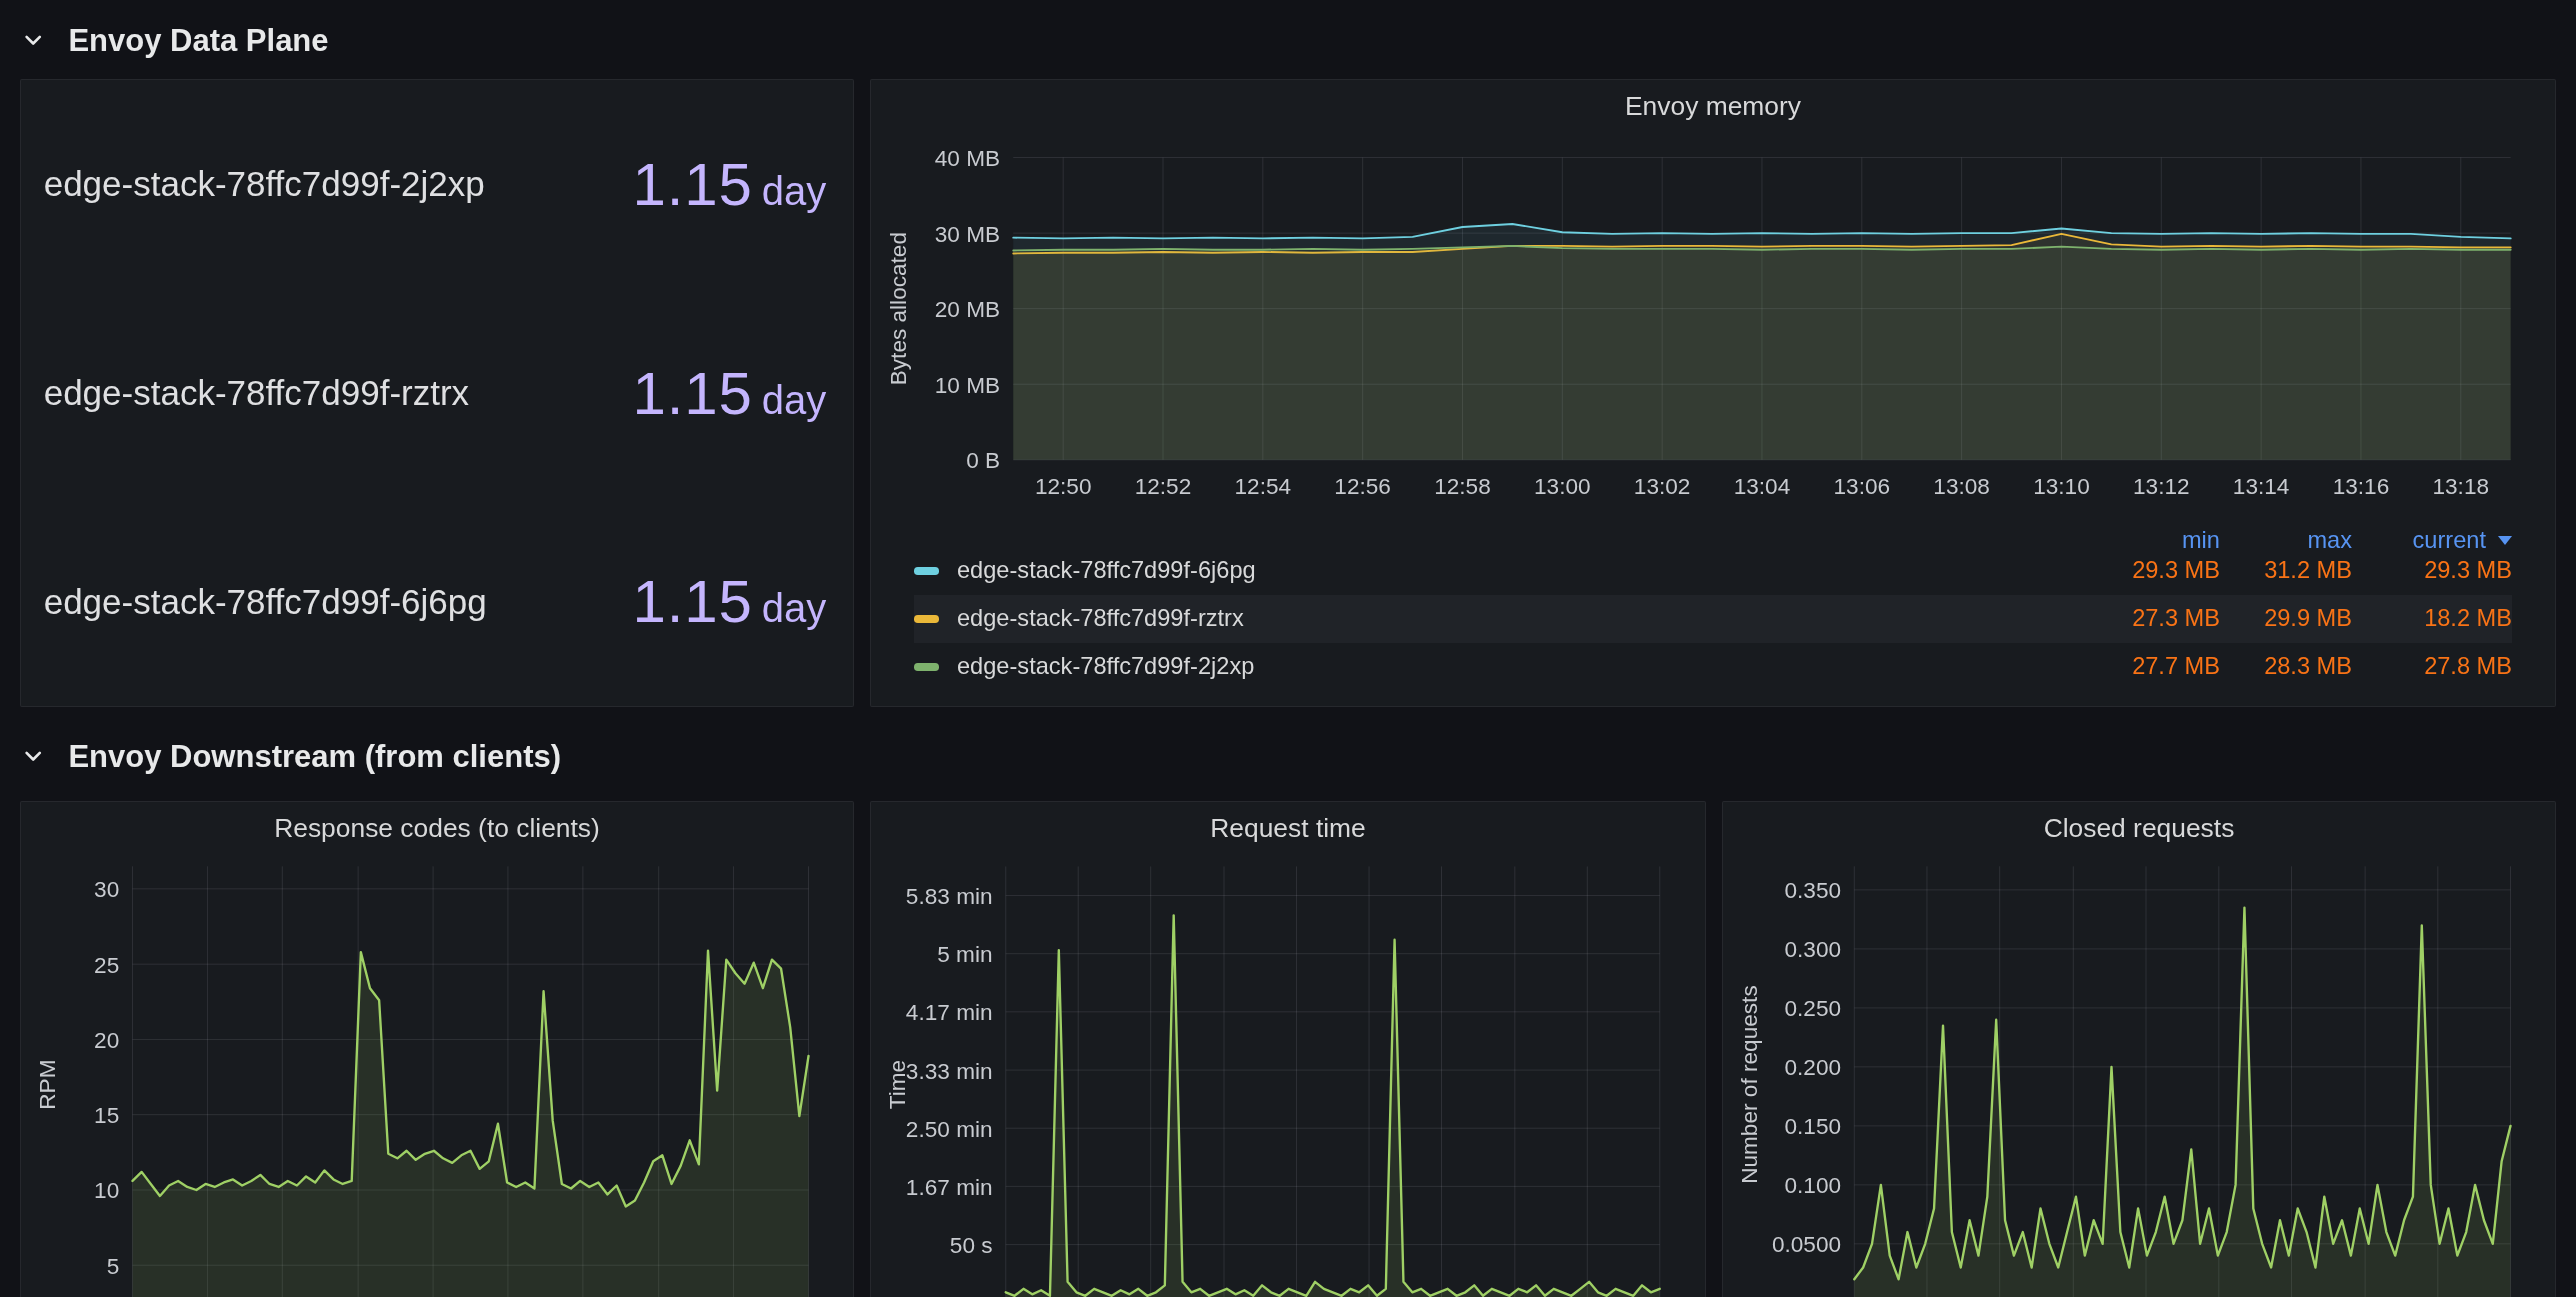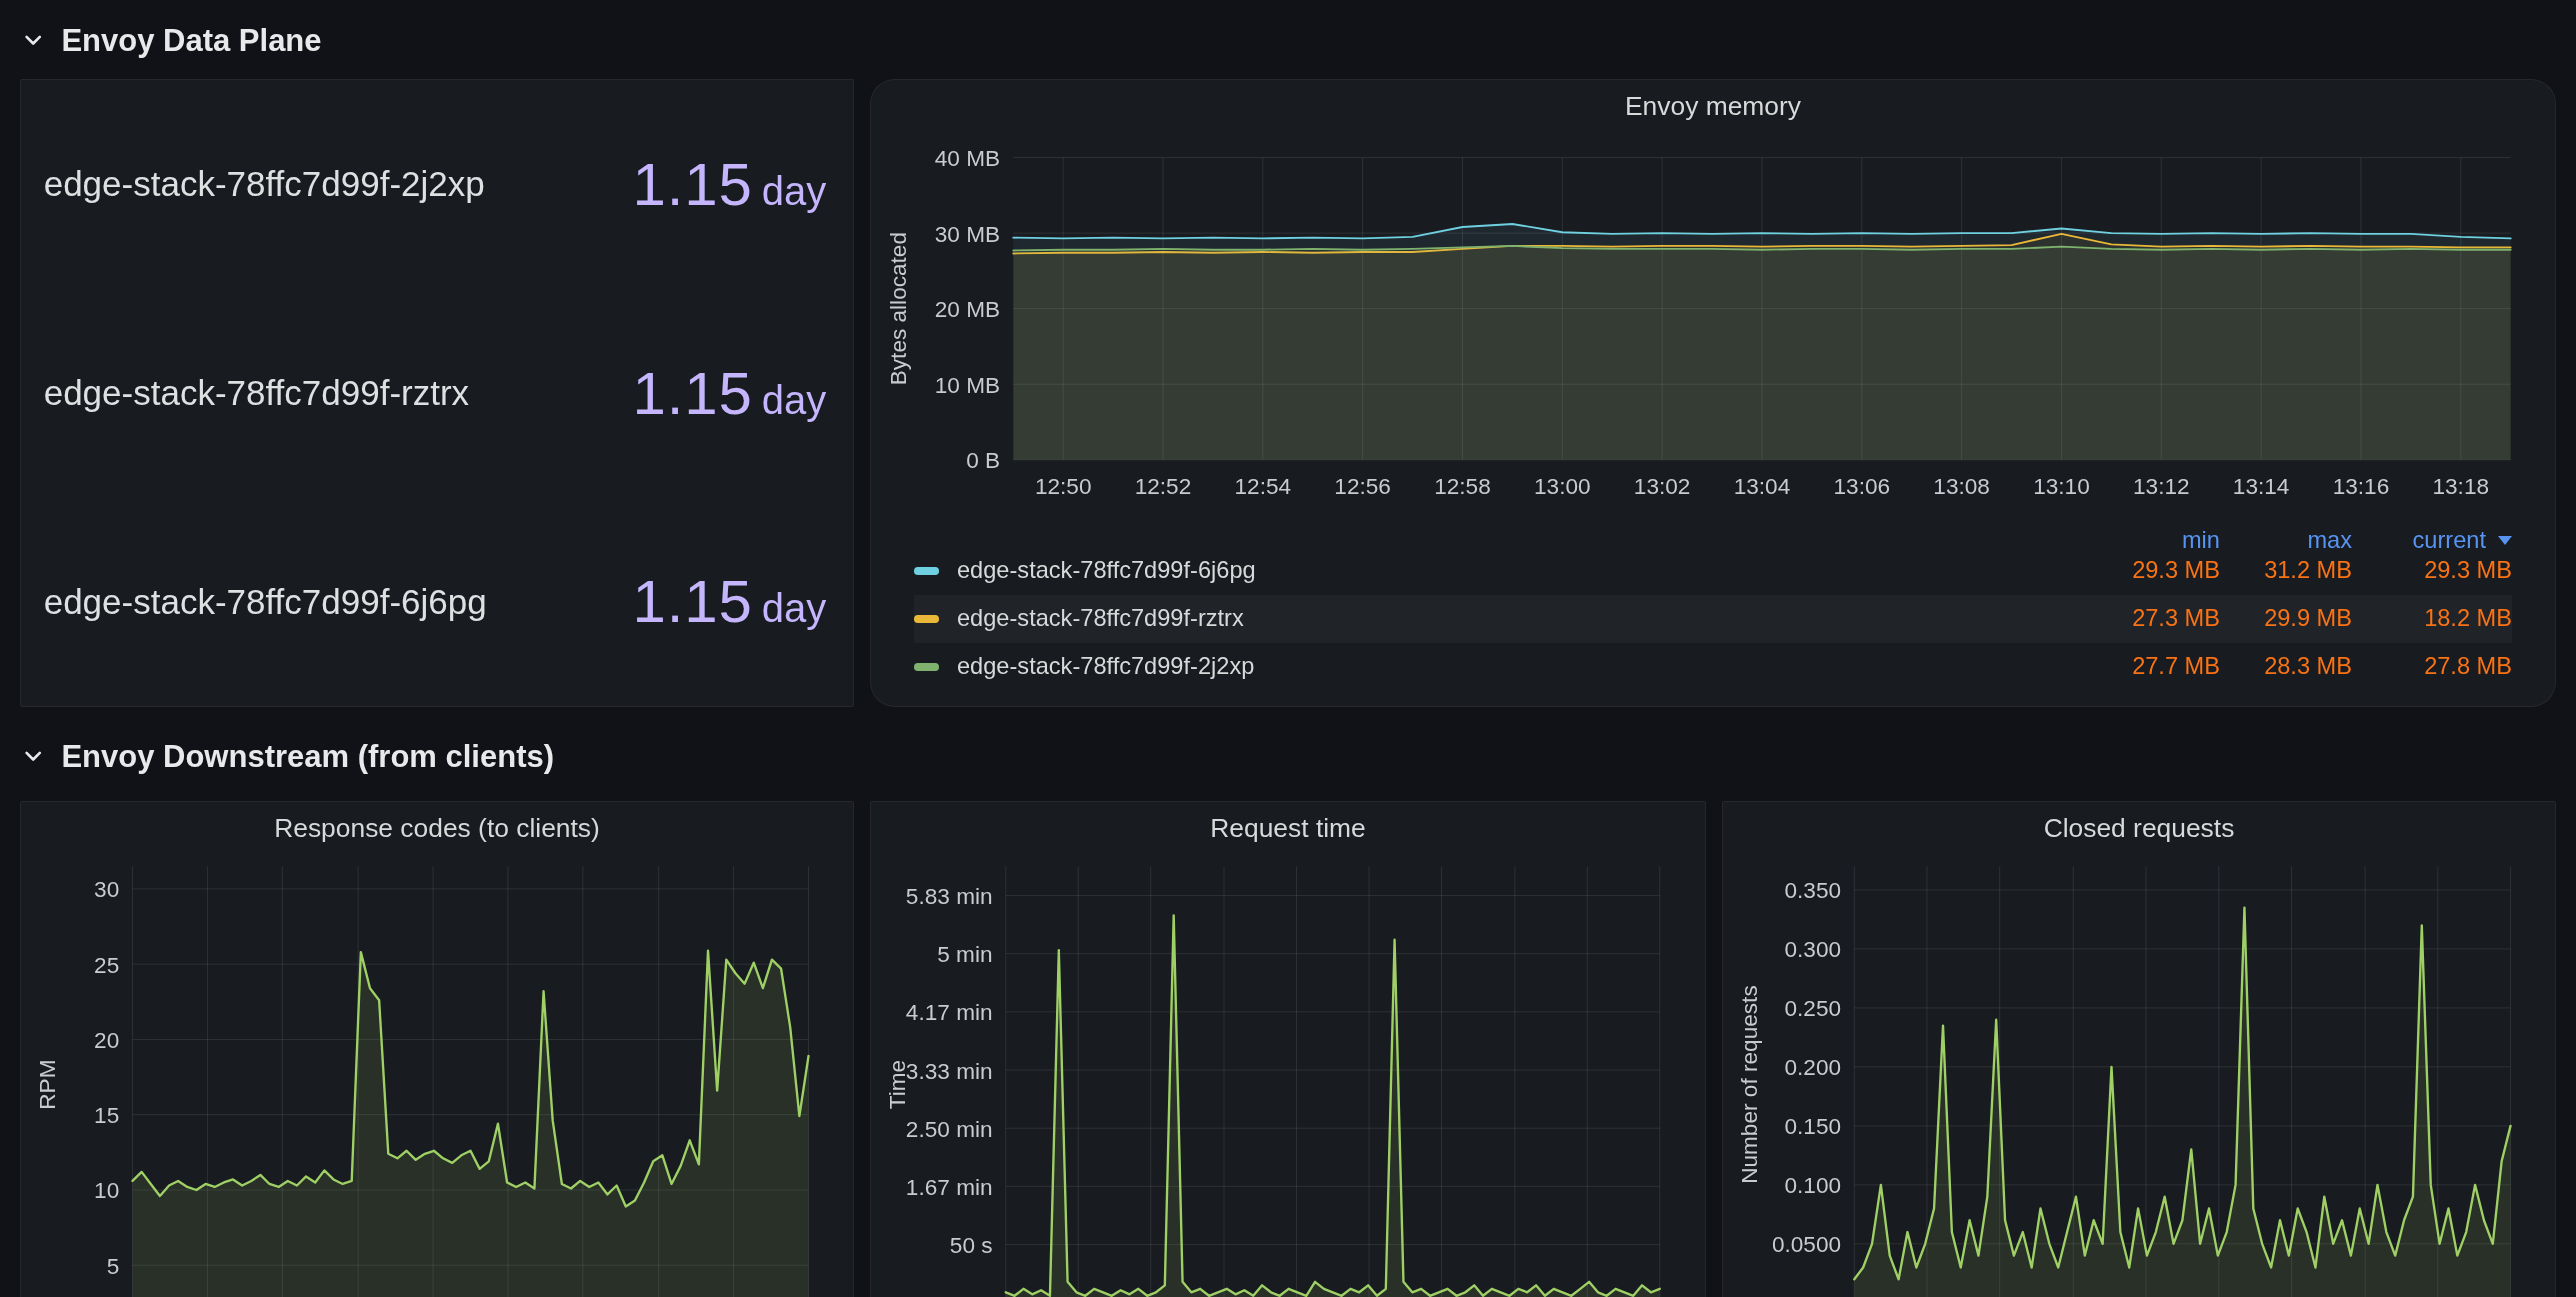--- a/index.html
+++ b/index.html
@@ -1,18 +1,18 @@
 <!DOCTYPE html>
 <html style="font-size:15px"><head>
 <meta charset="utf-8">
 <style>
   html,body{margin:0;padding:0;background:#111217;overflow:hidden;}
   body{width:2576px;height:1297px;position:relative;font-family:"Liberation Sans",sans-serif;color:#d8d9da;}
 
-  .row-header{position:absolute;display:flex;align-items:center;gap:15px;cursor:pointer;height:43px;}
+  .row-header{position:absolute;display:flex;align-items:center;gap:22px;cursor:pointer;height:43px;}
   .row-header .row-title{font-size:31px;font-weight:700;color:#e8e9ea;}
   .chev{width:26.4px;height:26.4px;display:inline-flex;align-items:center;justify-content:center;}
 
   .panel{position:absolute;background:#181b1f;border:0.9px solid rgba(204,204,220,0.08);border-radius:1.9px;display:flex;flex-direction:column;box-sizing:border-box;}
   .panel-title{flex:none;height:53px;line-height:53px;text-align:center;font-size:26.4px;font-weight:500;color:#d8d9da;cursor:pointer;white-space:nowrap;overflow:hidden;}
 
   
   .uptime-rows{flex:1;display:flex;flex-direction:column;padding:0 5.7px;}
   .uptime-row{flex:1;display:flex;align-items:center;justify-content:space-between;padding:0 21px 0 17px;}
   .uptime-name{font-size:35px;color:#dfe0e2;}
@@ -69,21 +69,21 @@
     <div class="uptime-row">
       <span class="uptime-name">edge-stack-78ffc7d99f-6j6pg</span>
       <span class="uptime-value">
         <span class="big">1.15</span>
         <span class="unit">day</span>
       </span>
     </div>
   </div>
 </div>
 
-<div class="panel" style="left:870px;top:79px;width:1686px;height:628px;border-radius:25px;">
+<div class="panel" style="left:870px;top:79px;width:1686px;height:628px;">
   <div class="panel-title">Envoy memory</div>
   <div class="chart" style="height:372px;"><svg width="1684" height="372" viewBox="0 0 1786 395">
         <line class="gl" x1="150" x2="1740" y1="347.0" y2="347.0"></line>
         <text class="tk" text-anchor="end" x="136" y="356">0 B</text>
         <line class="gl" x1="150" x2="1740" y1="266.8" y2="266.8"></line>
         <text class="tk" text-anchor="end" x="136" y="275.8">10 MB</text>
         <line class="gl" x1="150" x2="1740" y1="186.5" y2="186.5"></line>
         <text class="tk" text-anchor="end" x="136" y="195.5">20 MB</text>
         <line class="gl" x1="150" x2="1740" y1="106.3" y2="106.3"></line>
         <text class="tk" text-anchor="end" x="136" y="115.3">30 MB</text>

